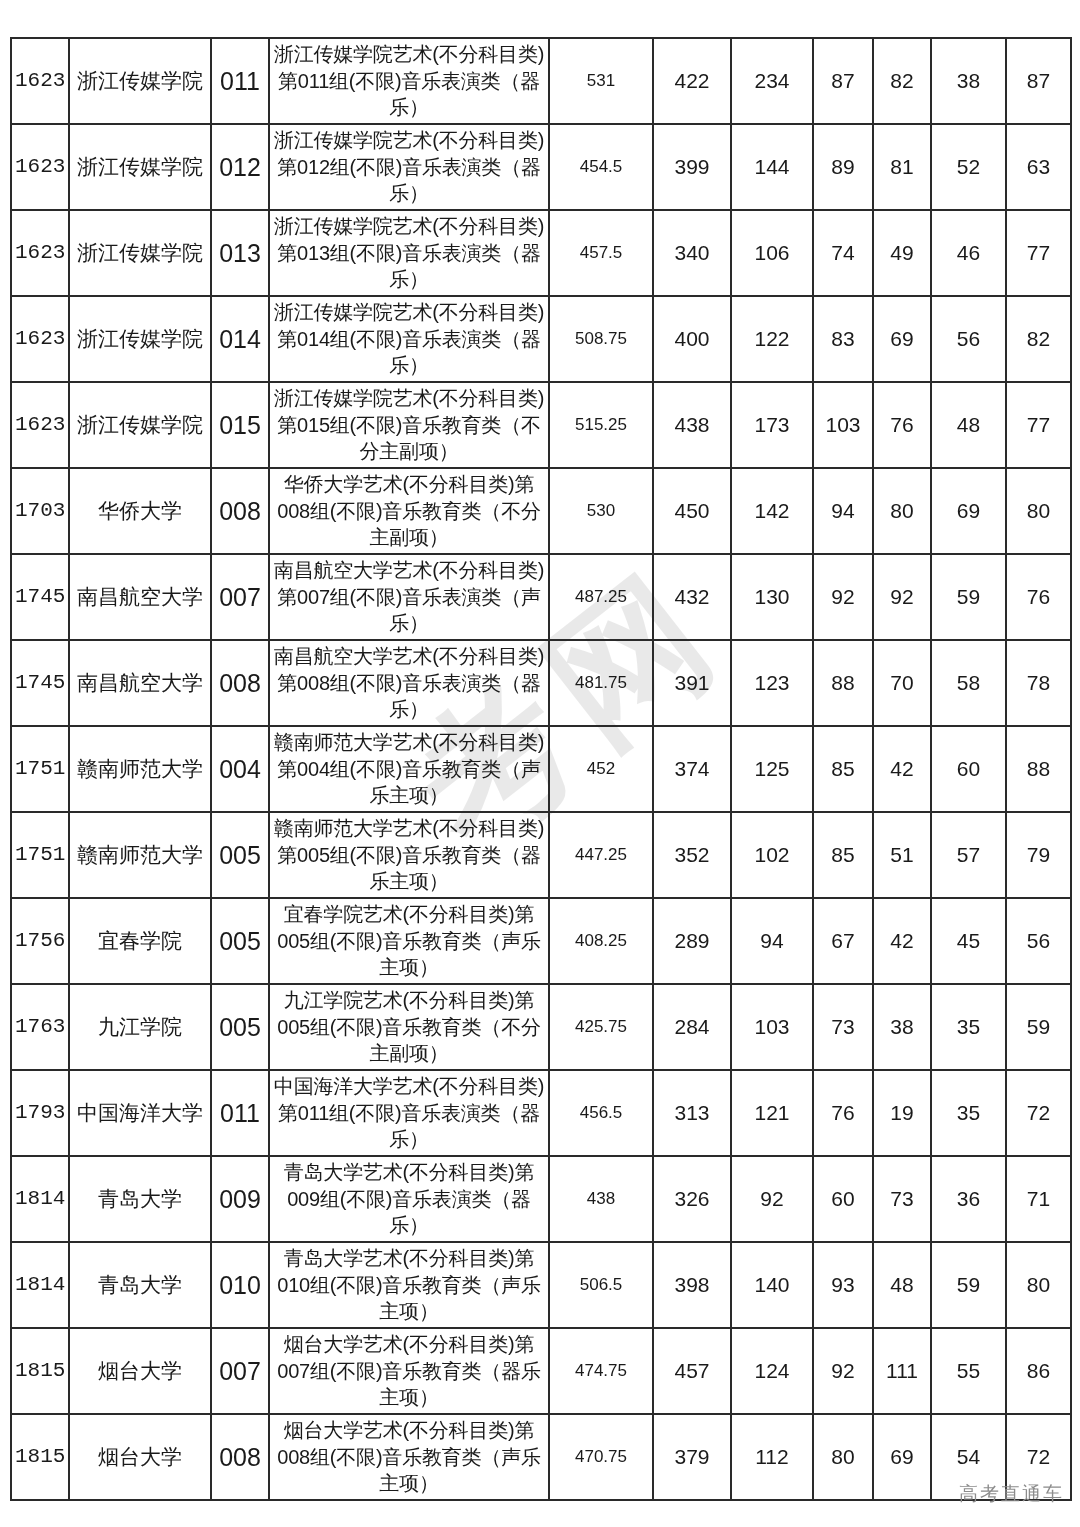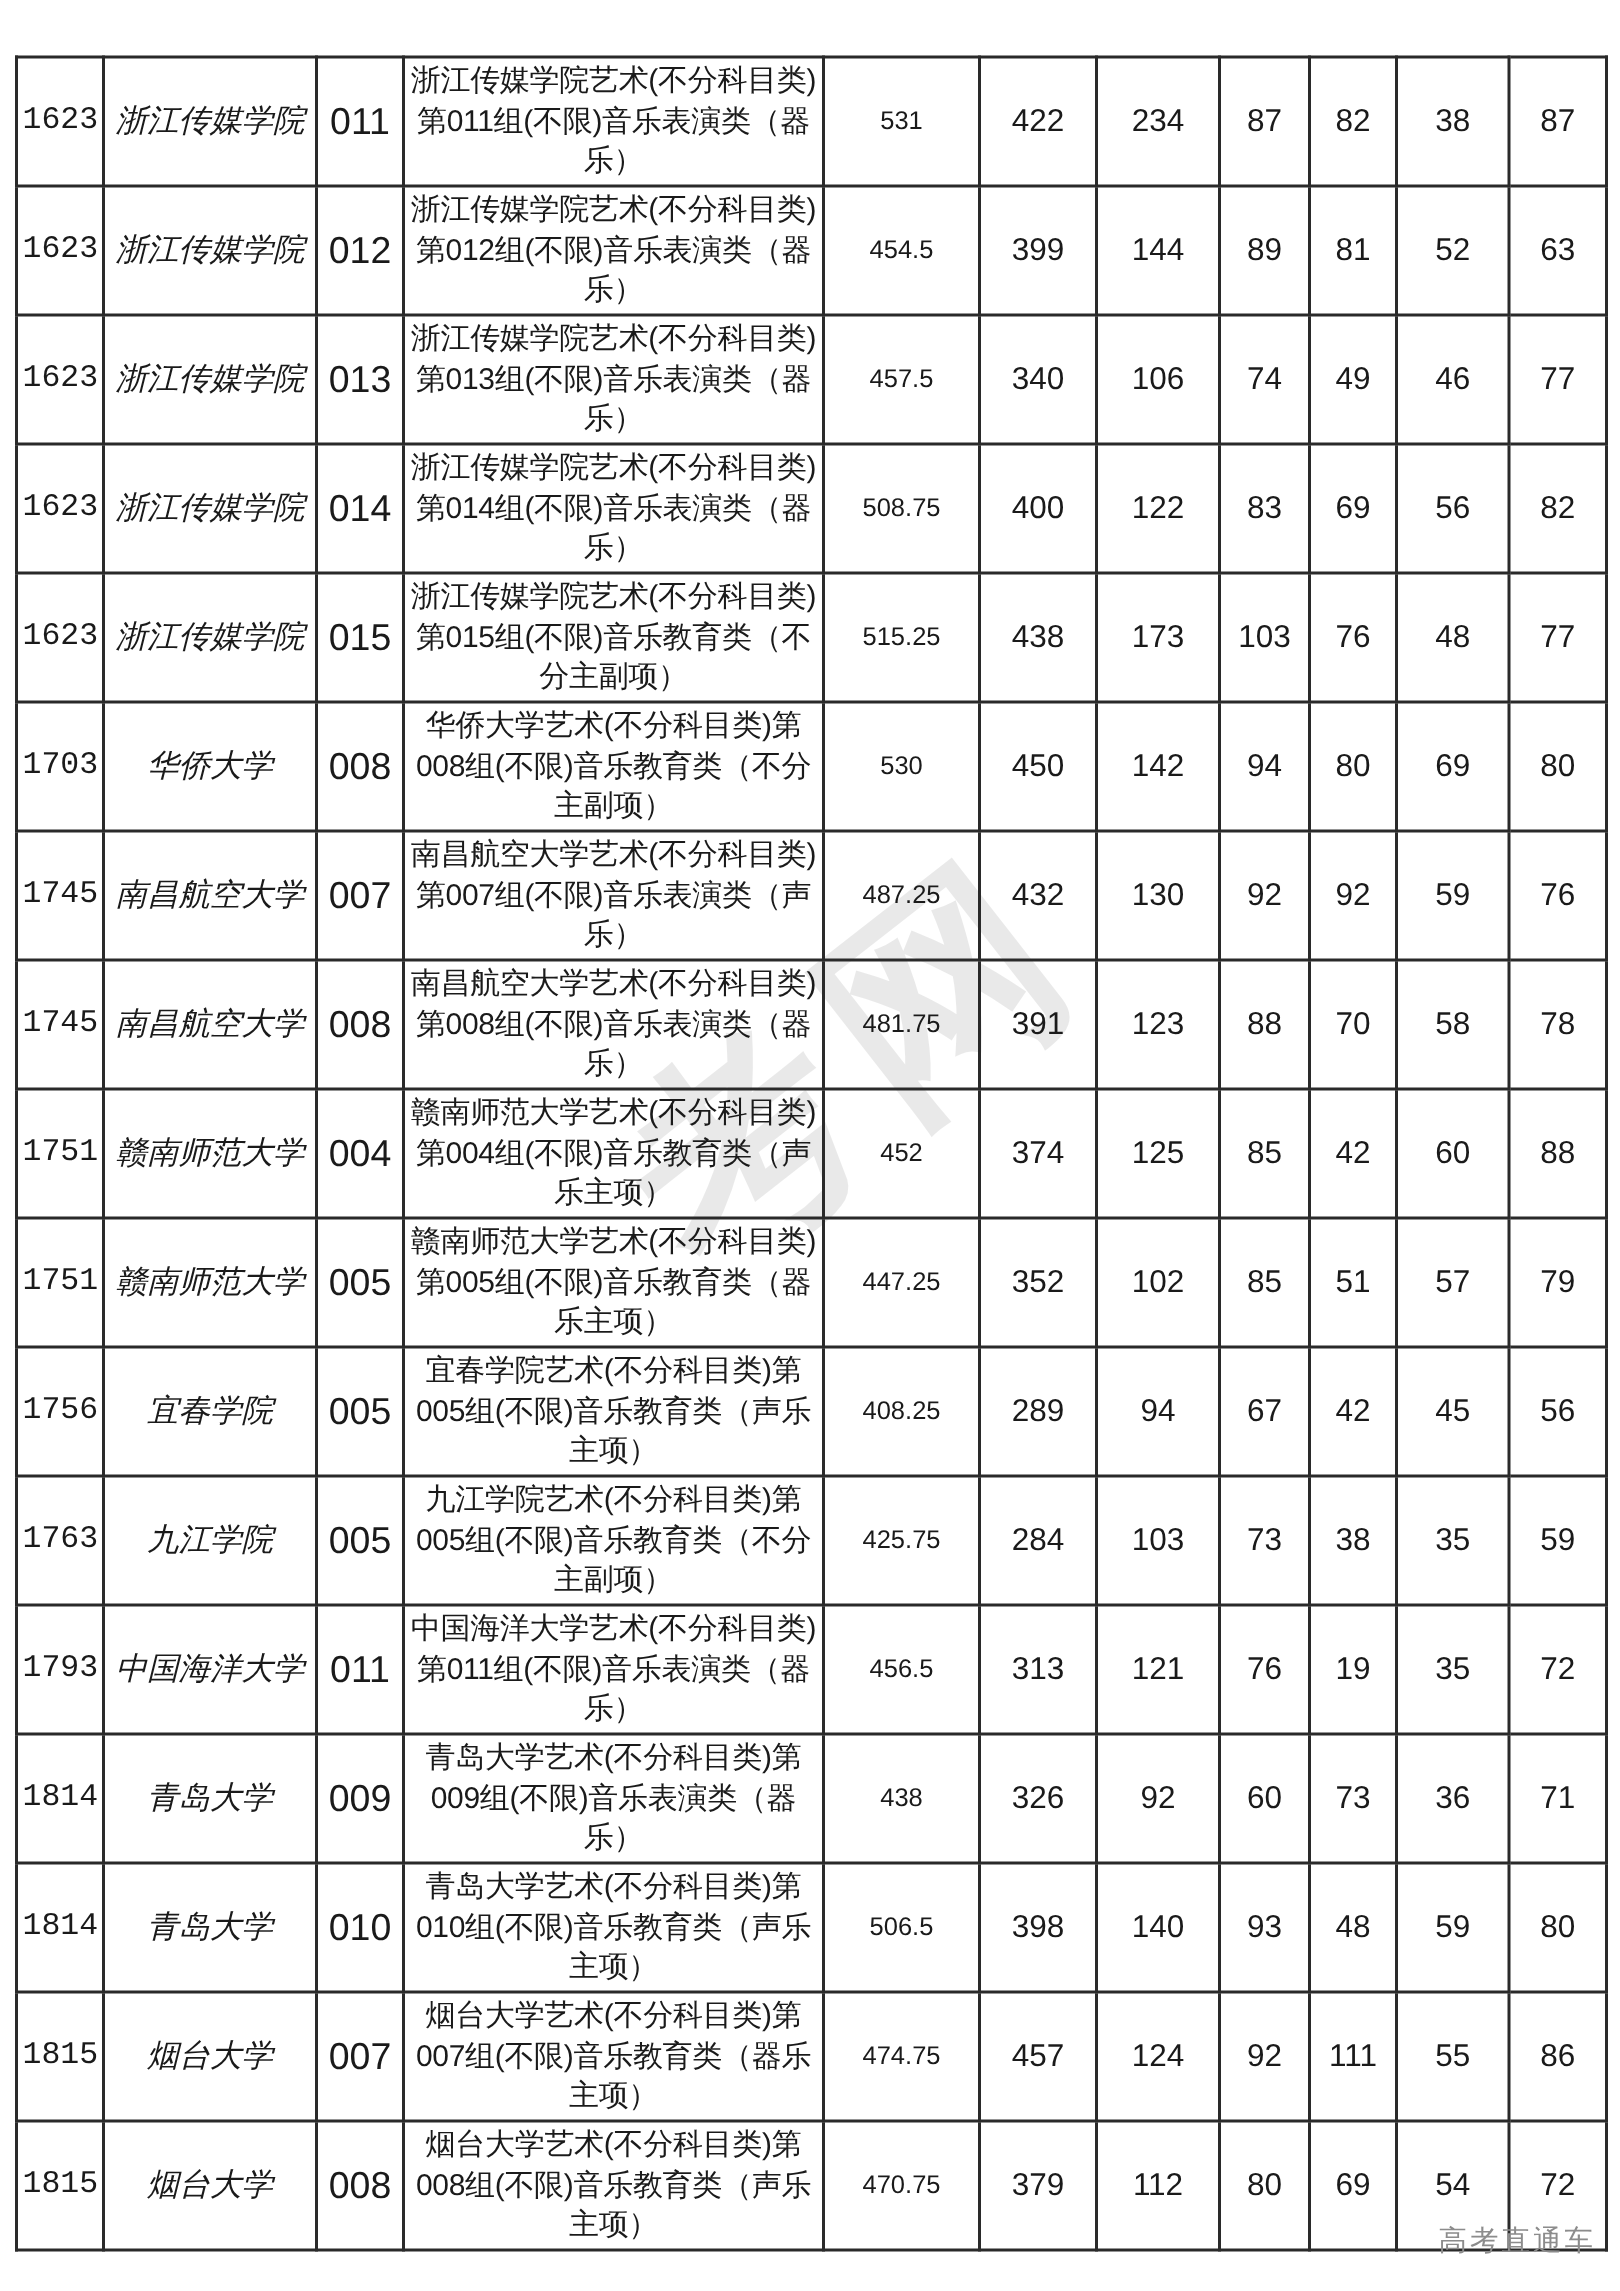--- a/index.html
+++ b/index.html
@@ -69,21 +69,21 @@
   col.c-major   { width: 280px; }
   col.c-score   { width: 104px; }
   col.c-n1      { width: 78px; }
   col.c-n2      { width: 82px; }
   col.c-n3      { width: 60px; }
   col.c-n4      { width: 58px; }
   col.c-n5      { width: 75px; }
   col.c-n6      { width: 65px; }
 
   td.code    { font-size: 21px; font-family: Liberation Mono, monospace; }
-  td.school  { font-size: 21px; font-style: italic; }
+  td.school  { font-size: 21px; }
   td.group   { font-size: 25px; }
   td.major   { font-size: 20px; text-align: center; letter-spacing: -0.2px; }
   td.score   { font-size: 17px; }
   td.num     { font-size: 21px; }
 
   tr.data-row { height: 86px; }
 
   #watermark-corner {
     position: absolute;
     right: 16px;

